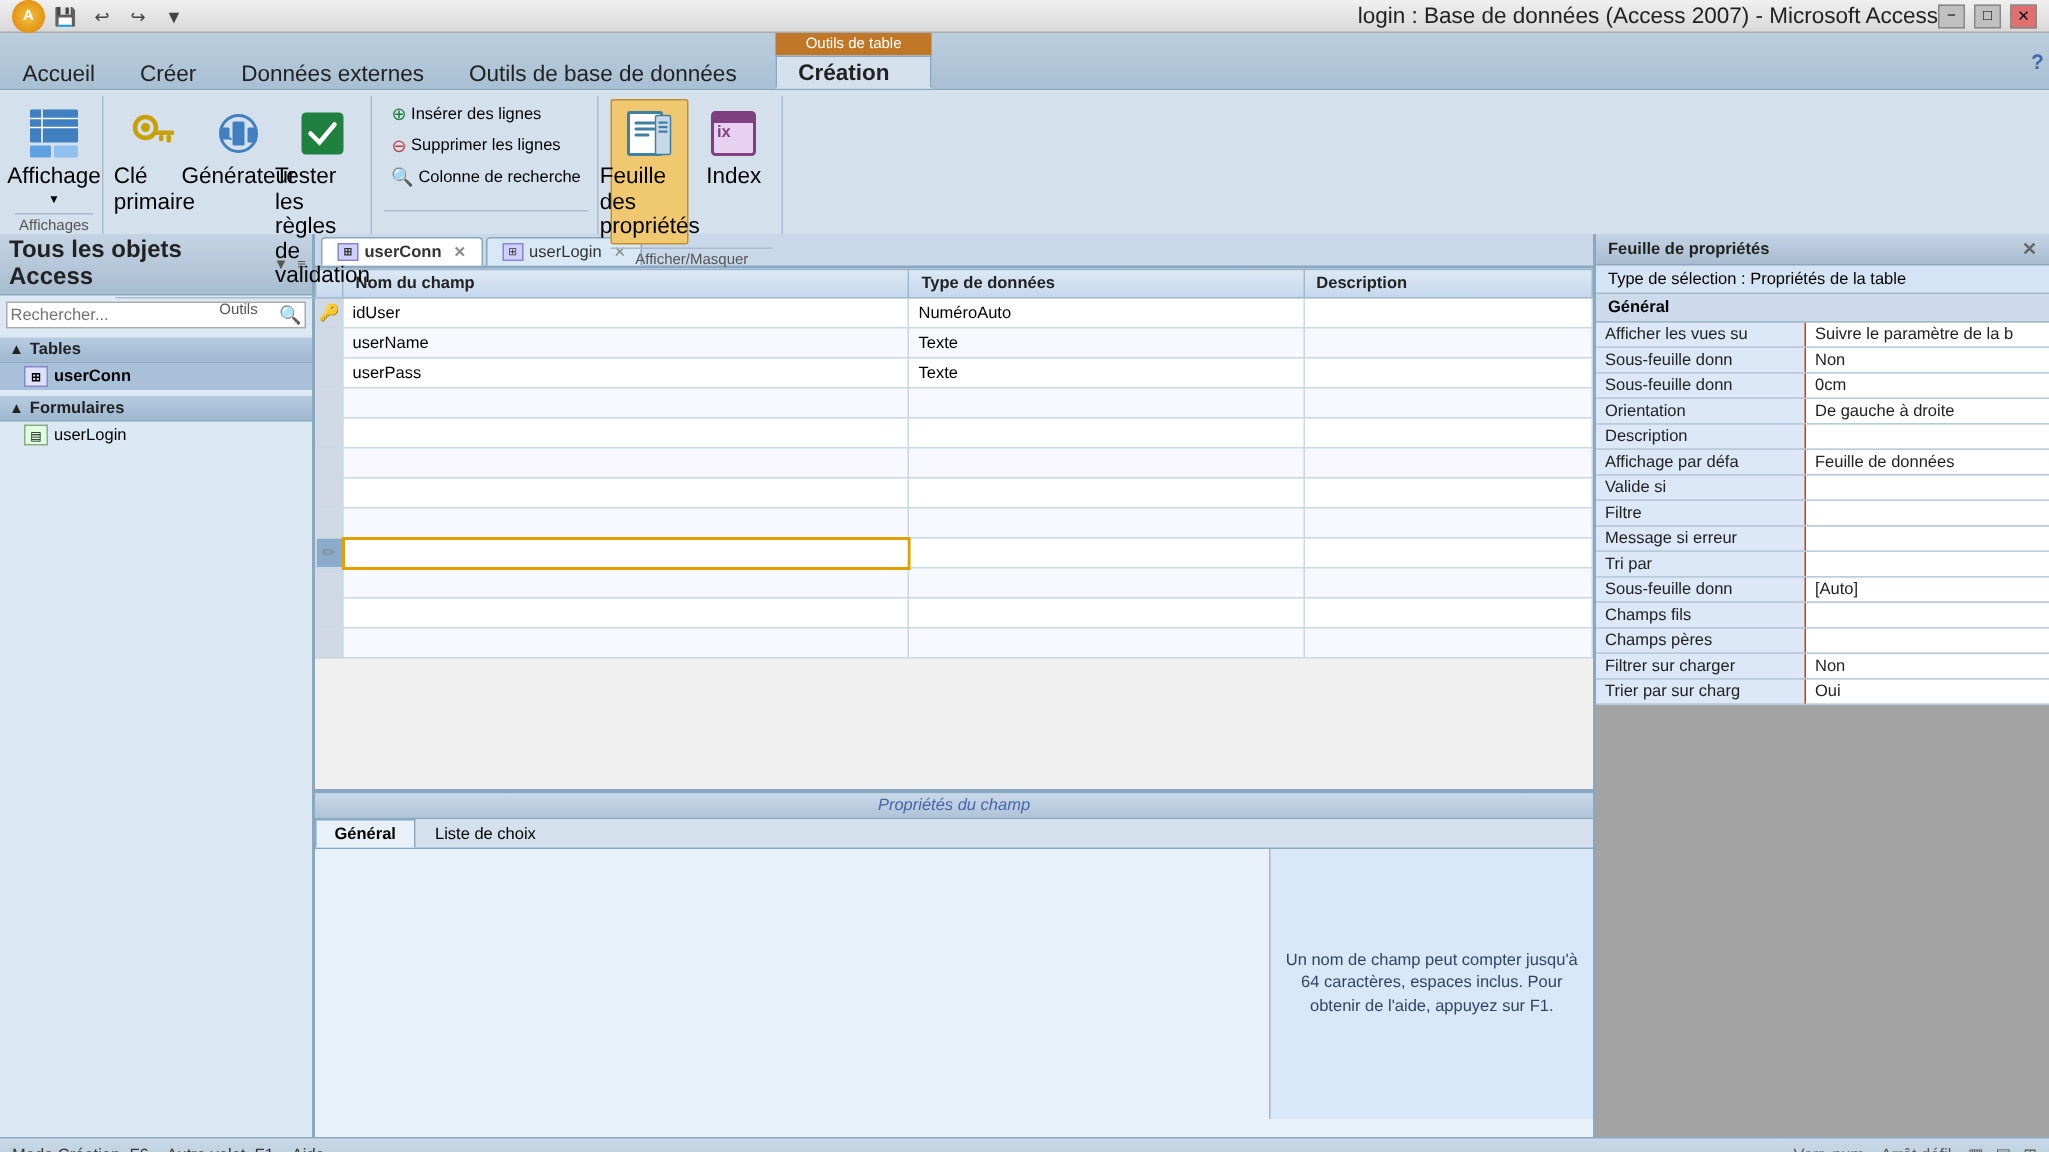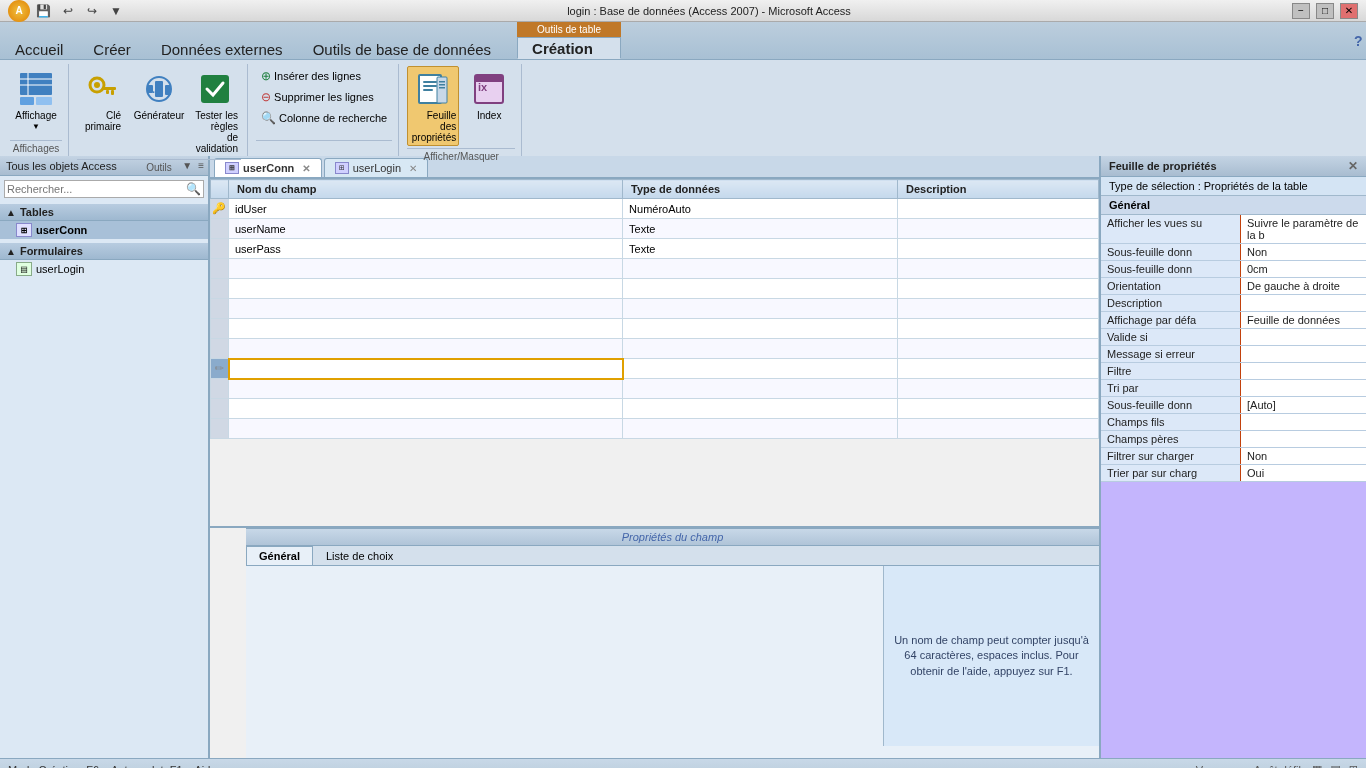--- a/index.html
+++ b/index.html
@@ -9,21 +9,21 @@
     #titlebar {
       background: linear-gradient(to bottom, #f0f0f0, #d8d8d8);
       height: 22px;
       display: flex;
       align-items: center;
       justify-content: space-between;
       padding: 0 8px;
       border-bottom: 1px solid #aaa;
     }
     #titlebar-left { display: flex; align-items: center; gap: 4px; }
-    #titlebar-center { font-size: 11px; color: #222; flex: 1; text-align: center; }
+    #titlebar-center { font-size: 15px; color: #222; flex: 1; text-align: right; }
     #titlebar-right { display: flex; gap: 6px; }
     .title-btn { width: 18px; height: 16px; background: #c0c0c0; border: 1px solid #888; display: flex; align-items: center; justify-content: center; cursor: pointer; font-size: 10px; }
     .title-btn.close { background: #e07070; }
     .office-logo { width: 22px; height: 22px; background: radial-gradient(circle, #f0c040, #e08000); border-radius: 50%; display: flex; align-items: center; justify-content: center; color: white; font-weight: bold; font-size: 10px; }
     .qat-btn { width: 20px; height: 18px; background: transparent; border: none; cursor: pointer; display: flex; align-items: center; justify-content: center; font-size: 12px; color: #444; }
 
     #ribbon-content {
       background: #d4e0ec;
       height: 96px;
       display: flex;
@@ -43,21 +43,21 @@
     .ribbon-group-content { display: flex; gap: 4px; align-items: flex-start; flex: 1; }
     .ribbon-group-label { font-size: 10px; color: #555; margin-top: 2px; padding-top: 2px; border-top: 1px solid #aabbd0; width: 100%; text-align: center; }
 
     .ribbon-btn-large {
       display: flex; flex-direction: column; align-items: center; justify-content: flex-start;
       width: 52px; cursor: pointer; padding: 2px; border: 1px solid transparent;
       background: transparent; gap: 1px;
     }
     .ribbon-btn-large.active { background: #f0c870; border-color: #c09030; border-radius: 2px; }
     .ribbon-icon-large { width: 40px; height: 40px; display: flex; align-items: center; justify-content: center; }
-    .ribbon-btn-label { font-size: 10px; text-align: right; line-height: 1.1; }
+    .ribbon-btn-label { font-size: 15px; text-align: left; line-height: 1.1; }
 
     .ribbon-btn-small {
       display: flex; align-items: center; gap: 3px;
       cursor: pointer; padding: 2px 4px; border: 1px solid transparent;
       background: transparent; white-space: nowrap;
     }
 
     .ribbon-small-group { display: flex; flex-direction: column; gap: 1px; }
 
     
@@ -73,21 +73,21 @@
       border-right: 2px solid #8aa8c0;
       display: flex; flex-direction: column;
     }
     #nav-header {
       display: flex; align-items: center;
       background: linear-gradient(to bottom, #c4d4e4, #a8bcd0);
       border-bottom: 1px solid #8aa8c0;
       padding: 2px;
       gap: 2px;
     }
-    #nav-title { flex: 1; font-size: 11px; font-weight: normal; color: #222; padding-left: 4px; }
+    #nav-title { flex: 1; font-size: 16px; font-weight: bold; color: #222; padding-left: 4px; }
     .nav-arrow { cursor: pointer; color: #555; font-size: 10px; padding: 2px; }
     #nav-search {
       display: flex; align-items: center;
       background: white; border: 1px solid #aaa; margin: 4px;
       padding: 1px 2px;
     }
     #nav-search input { border: none; outline: none; flex: 1; font-size: 11px; color: #888; width: 100%; }
     #nav-search span { color: #666; font-size: 12px; cursor: pointer; }
 
     .nav-section { padding: 2px 0; }
@@ -142,21 +142,21 @@
       border: 1px solid #c8d8e4; padding: 2px 6px;
       font-size: 11px; height: 20px; background: white;
     }
     #table-grid tr:nth-child(even) td { background: #f8f8ff; }
     .row-marker { width: 18px; background: #d0d8e4 !important; text-align: center; padding: 0 !important; }
     .row-marker.active { background: #8aaBCC !important; }
     .key-icon { color: #c0a000; font-size: 11px; }
     .pencil-icon { color: #888; font-size: 11px; }
 
     
-    #field-props { height: 230px; background: #e8f0f8; border-top: 1px solid #8aa8c0; margin-left: 36px; }
+    #field-props { height: 230px; background: #e8f0f8; border-top: 1px solid #8aa8c0; }
     #field-props-header {
       background: linear-gradient(to bottom, #c8d8e8, #b0c4d8);
       padding: 2px 8px; font-size: 11px; color: #4466aa; font-style: italic;
       border-bottom: 1px solid #8aa8c0; text-align: center;
     }
     #field-props-tabs { display: flex; border-bottom: 1px solid #8aa8c0; background: #d4e0ec; }
     .props-tab {
       padding: 3px 12px; cursor: pointer; font-size: 11px;
       border: 1px solid transparent; border-bottom: none;
     }
@@ -164,21 +164,21 @@
     #field-props-content { display: flex; height: 180px; }
     #field-props-left { flex: 1; background: #e8f0f8; }
     #field-props-right {
       width: 216px; background: #d8e8f8; border-left: 1px solid #a0b8cc;
       display: flex; align-items: center; justify-content: center;
       padding: 10px; text-align: center; color: #334466; font-size: 11px; line-height: 1.4;
     }
 
     
     #right-panel {
-      width: 267px; background: #c4b5fd;
+      width: 304px; background: #a3a3a3;
       border-left: 2px solid #8aa8c0;
       display: flex; flex-direction: column;
     }
     #right-panel-header {
       background: linear-gradient(to bottom, #c4d4e4, #a8bcd0);
       padding: 3px 8px;
       font-size: 11px; font-weight: bold; color: #222;
       border-bottom: 1px solid #8aa8c0;
       display: flex; align-items: center; justify-content: space-between;
     }
@@ -546,25 +546,25 @@
         </div>
         <div class="prop-row">
           <div class="prop-name">Affichage par défa</div>
           <div class="prop-value">Feuille de données</div>
         </div>
         <div class="prop-row">
           <div class="prop-name">Valide si</div>
           <div class="prop-value"></div>
         </div>
         <div class="prop-row">
+          <div class="prop-name">Filtre</div>
+          <div class="prop-value"></div>
+        </div>
+        <div class="prop-row">
           <div class="prop-name">Message si erreur</div>
-          <div class="prop-value"></div>
-        </div>
-        <div class="prop-row">
-          <div class="prop-name">Filtre</div>
           <div class="prop-value"></div>
         </div>
         <div class="prop-row">
           <div class="prop-name">Tri par</div>
           <div class="prop-value"></div>
         </div>
         <div class="prop-row">
           <div class="prop-name">Sous-feuille donn</div>
           <div class="prop-value">[Auto]</div>
         </div>

